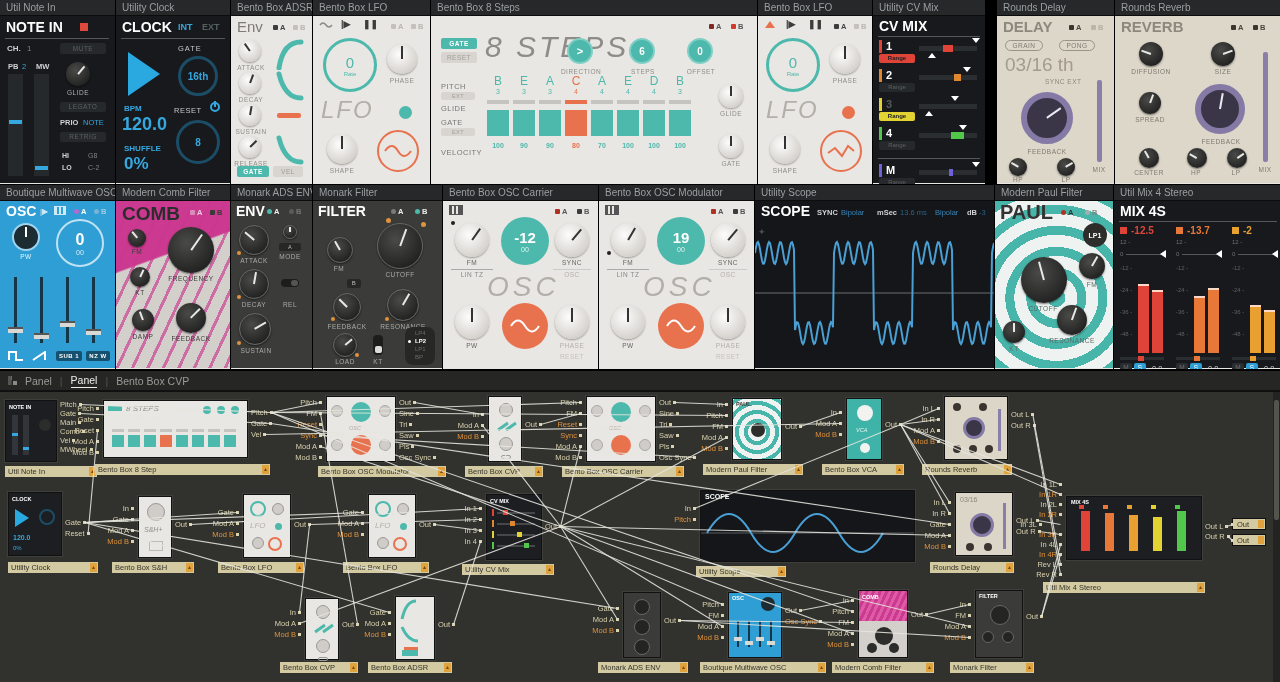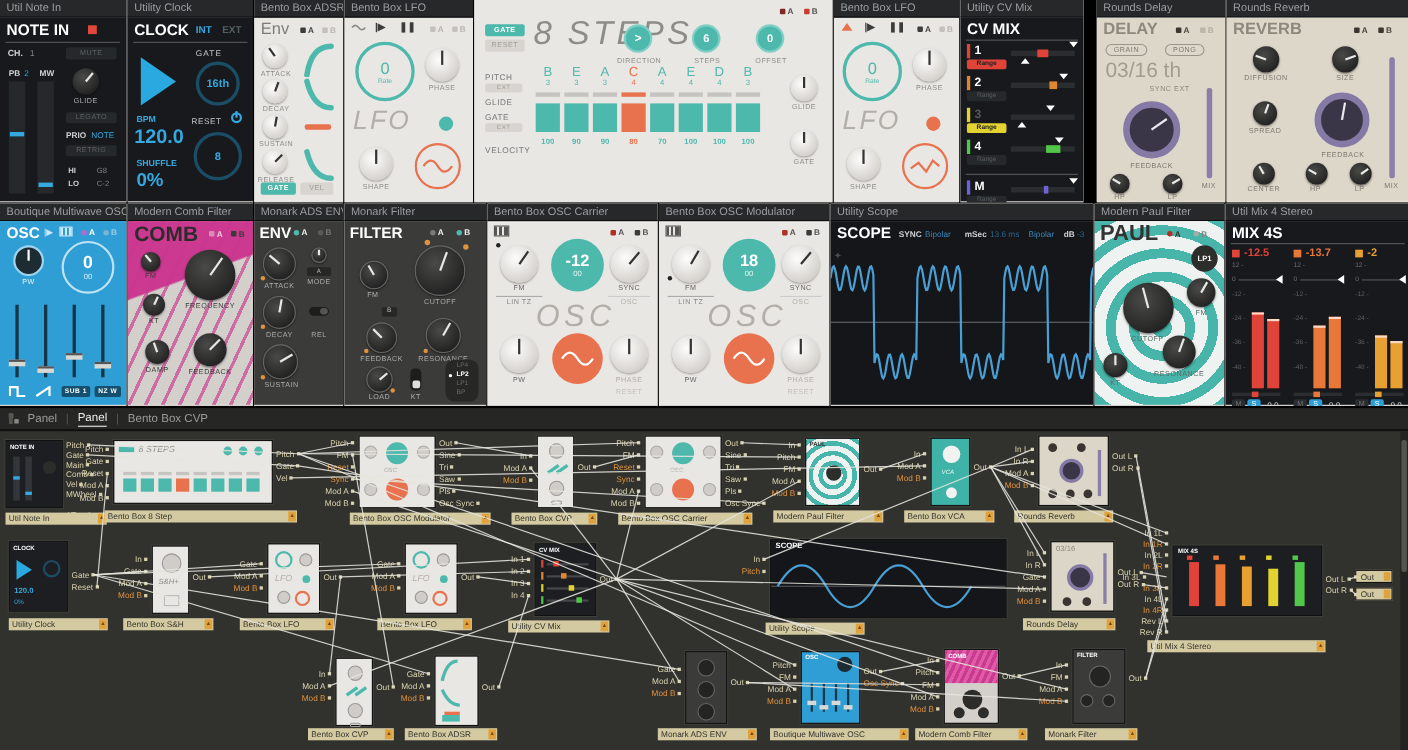--- a/index.html
+++ b/index.html
@@ -202,20 +202,21 @@
           <span class="lab" style="left:8px;top:151px;width:42px;">SHAPE</span>
           <div class="ring" style="left:64px;top:114px;width:42px;height:42px;border:2px solid #e8714e;">
             <svg width="28" height="14">
                 <path d="M1,7 Q8,-3 14,7 T27,7" stroke="#e8714e" stroke-width="2" fill="none"></path>
               </svg>
           </div>
         </div>
       </div>
 
       <div class="block" style="width:326px;">
+        <div class="bhead">Bento Box 8 Steps</div>
         <div class="bbody">
           <span class="ab" style="left:278px;top:6px;color:#555;">
               <i style="background:#7e2a22;"></i>
               <b>A</b>
             </span>
           <span class="ab" style="left:300px;top:6px;color:#555;">
               <i style="background:#cf3a2a;"></i>
               <b>B</b>
             </span>
           <span class="pill tealfill" style="left:10px;top:22px;width:36px;height:11px;line-height:11px;font-weight:bold;">GATE</span>
@@ -682,21 +683,21 @@
               <i style="background:#3c3c3a;"></i>
               <b>B</b>
             </span>
           <div class="knob k-light" style="left:12px;top:22px;width:34px;height:34px;">
               <span class="needle" style="transform:rotate(30deg);"></span>
               <i class="abs" style="left:-4px;bottom:2px;width:4px;height:4px;background:#222;border-radius:50%;"></i>
             </div>
           <span class="lab" style="left:14px;top:58px;width:30px;color:#666;">FM</span>
           <span class="lab" style="left:8px;top:68px;width:42px;color:#888;border-top:1px solid #aaa;padding-top:1px;">LIN TZ</span>
           <div class="ring" style="left:58px;top:16px;width:48px;height:48px;background:#4db8ac;">
-            <span style="font-size:15px;font-weight:bold;color:#fff;">18</span>
+            <span style="font-size:15px;font-weight:bold;color:#fff;">19</span>
             <span style="font-size:7px;color:#e2f5f2;">00</span>
           </div>
           <div class="knob k-light" style="left:112px;top:22px;width:34px;height:34px;">
               <span class="needle" style="transform:rotate(40deg);"></span>
             </div>
           <span class="lab" style="left:110px;top:58px;width:38px;color:#666;">SYNC</span>
           <span class="lab" style="left:110px;top:68px;width:38px;color:#b2afa9;border-top:1px solid #ccc;padding-top:1px;">OSC</span>
           <span class="abs" style="left:44px;top:70px;font-size:28px;font-weight:200;letter-spacing:4px;color:#b2afa9;font-style:italic;">OSC</span>
           <div class="knob k-light" style="left:12px;top:104px;width:34px;height:34px;">
               <span class="needle" style="transform:rotate(0deg);"></span>

